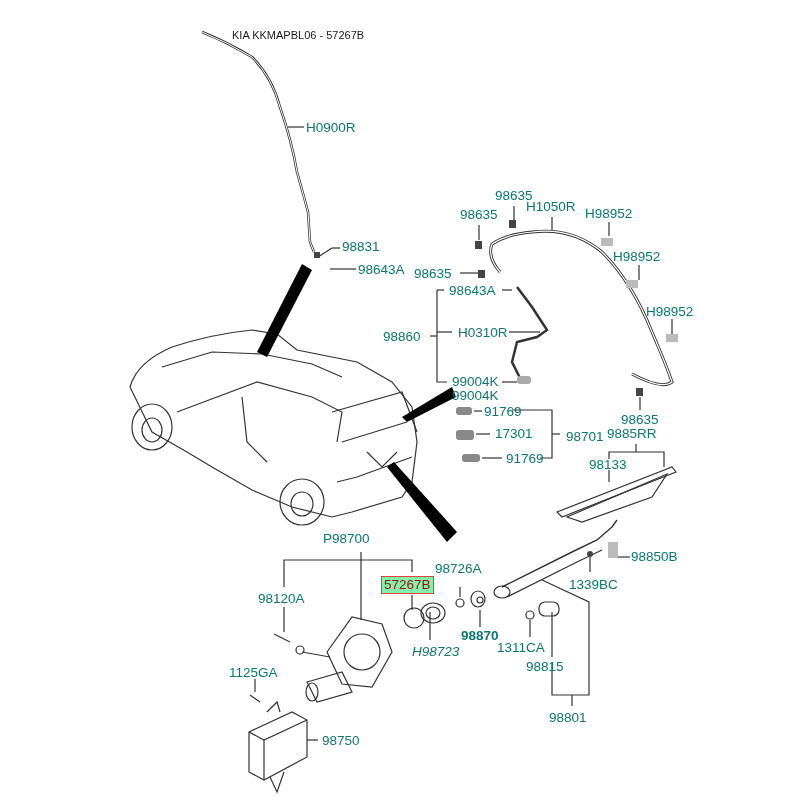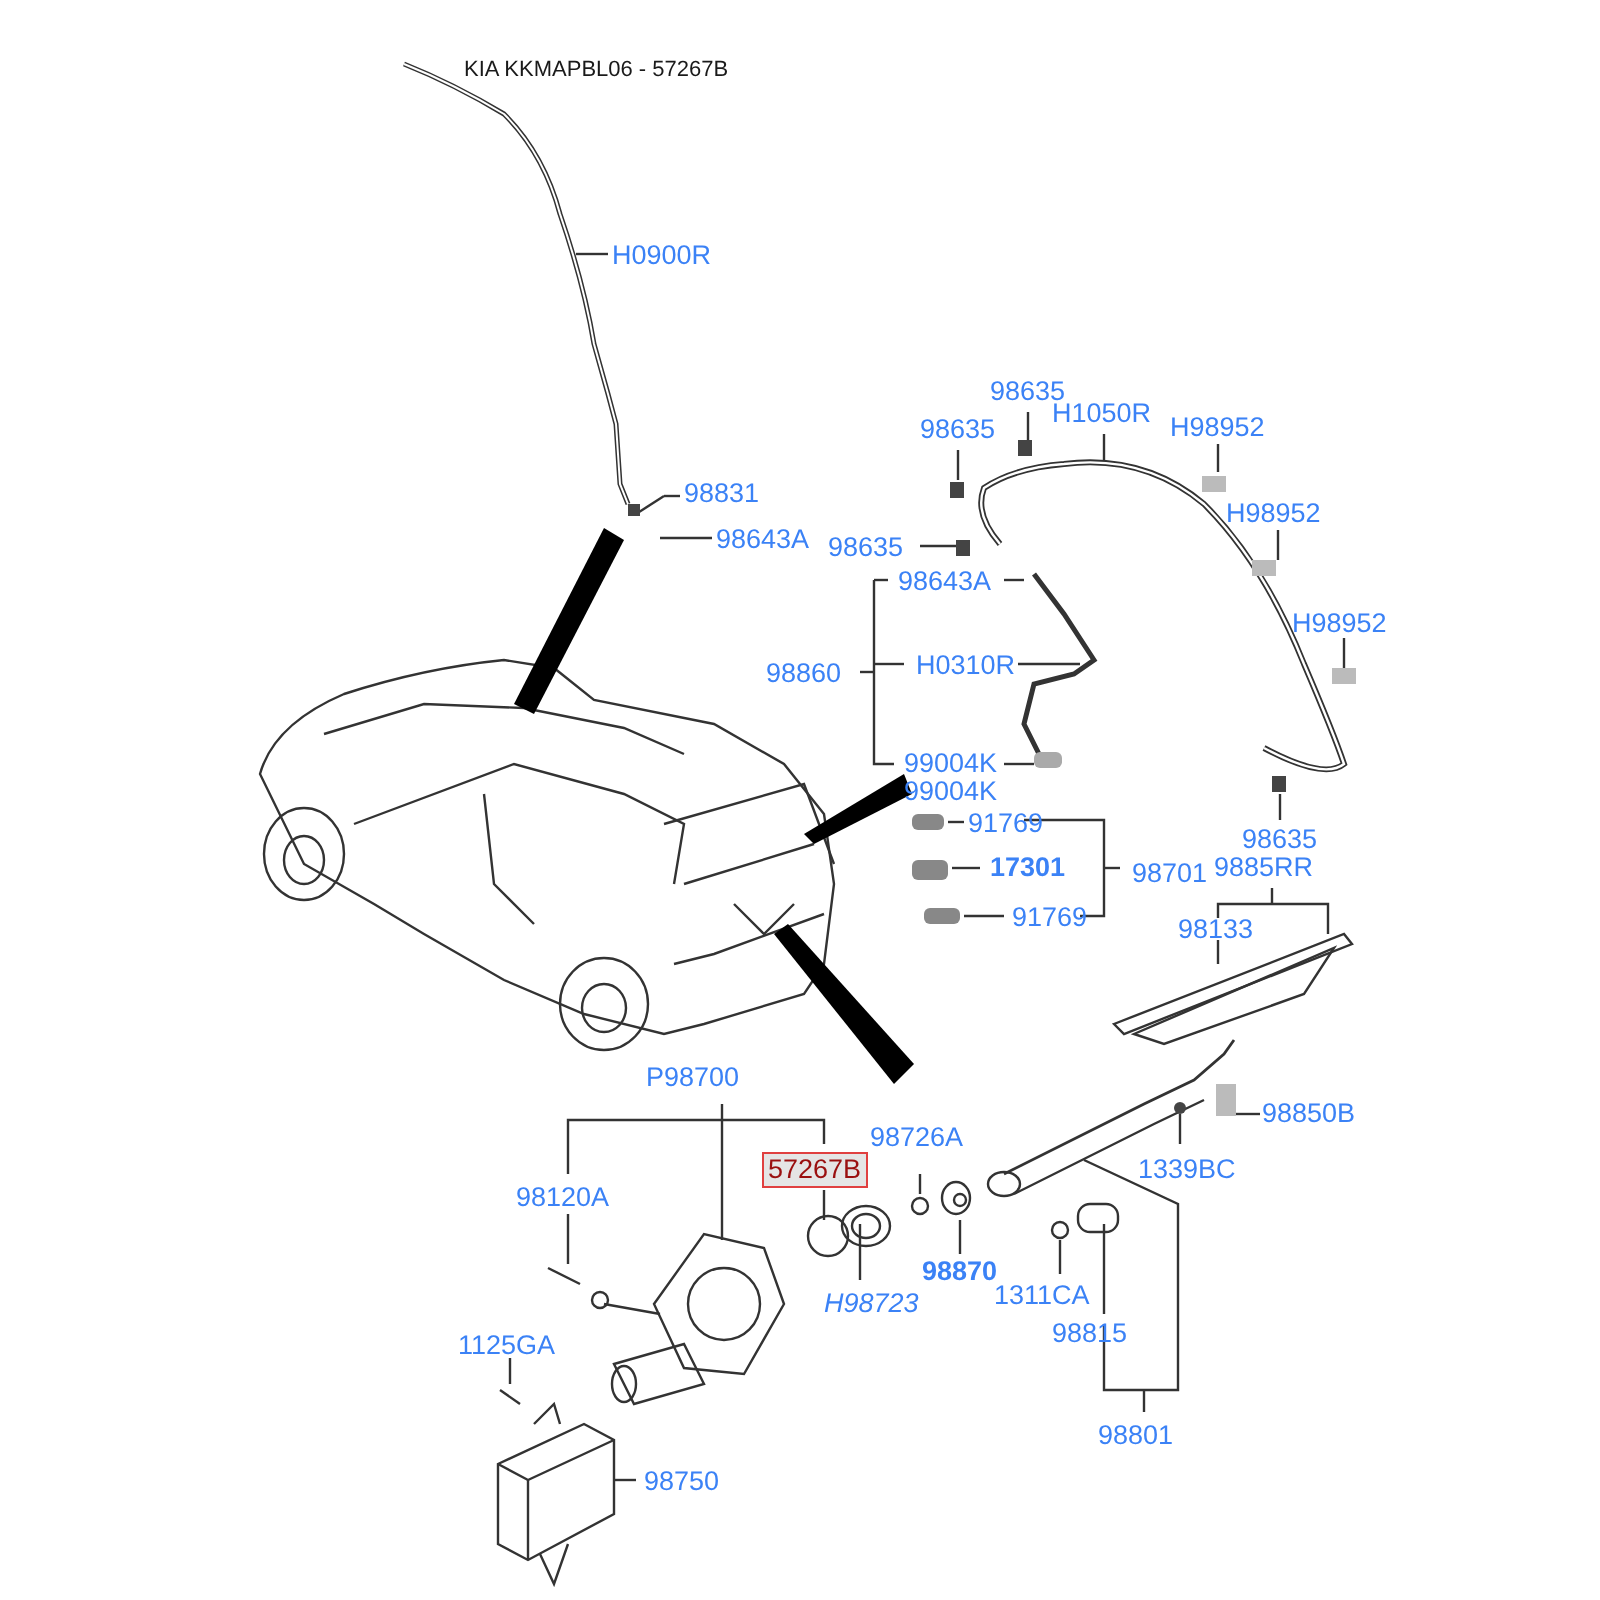--- a/index.html
+++ b/index.html
@@ -1,20 +1,20 @@
 <!DOCTYPE html>
 <html><head>
 <meta charset="utf-8">
 <style>
   html,body{margin:0;padding:0;background:#ffffff;}
   body{width:800px;height:800px;position:relative;overflow:hidden;font-family:"Liberation Sans",sans-serif;}
   #stage{position:absolute;left:0;top:12px;width:800px;height:758px;margin-left:12px;}
-  .lbl{position:absolute;font-size:13.5px;color:#3b82f6;white-space:nowrap;line-height:1;}
+  .lbl{position:absolute;font-size:13.5px;color:#0f766e;white-space:nowrap;line-height:1;}
   .title{position:absolute;font-size:11px;color:#1a1a1a;white-space:nowrap;}
-  .hl{background:#e5e5e5;border:1px solid #e04040;color:#9a1010;padding:1px 2px;}
+  .hl{background:#86efac;border:1px solid #e04040;color:#9a1010;padding:1px 2px;}
   svg{position:absolute;left:0;top:0;}
 </style>
 </head>
 <body>
 
 <div id="stage">
 <svg width="800" height="800" viewBox="0 0 800 800">
   <g fill="none" stroke="#333" stroke-width="1.2">
 
     <path d="M190 20 Q215 30 240 45 Q260 65 268 95 Q280 130 285 160 L292 185 L296 200 L298 230 L302 240" stroke-width="2.5"></path>
@@ -159,21 +159,21 @@
 <div class="lbl" style="left:634px;top:293px;">H98952</div>
 
 <div class="lbl" style="left:402px;top:255px;">98635</div>
 <div class="lbl" style="left:437px;top:272px;">98643A</div>
 <div class="lbl" style="left:371px;top:318px;">98860</div>
 <div class="lbl" style="left:446px;top:314px;text-align:right;">H0310R</div>
 <div class="lbl" style="left:440px;top:363px;">99004K</div>
 <div class="lbl" style="left:440px;top:377px;">99004K</div>
 
 <div class="lbl" style="left:472px;top:393px;">91769</div>
-<div class="lbl" style="left:483px;top:415px;font-weight:bold;">17301</div>
+<div class="lbl" style="left:483px;top:415px;">17301</div>
 <div class="lbl" style="left:494px;top:440px;">91769</div>
 <div class="lbl" style="left:554px;top:418px;">98701</div>
 
 <div class="lbl" style="left:609px;top:401px;">98635</div>
 <div class="lbl" style="left:595px;top:415px;">9885RR</div>
 <div class="lbl" style="left:577px;top:446px;">98133</div>
 
 <div class="lbl" style="left:619px;top:538px;">98850B</div>
 <div class="lbl" style="left:557px;top:566px;">1339BC</div>
 

